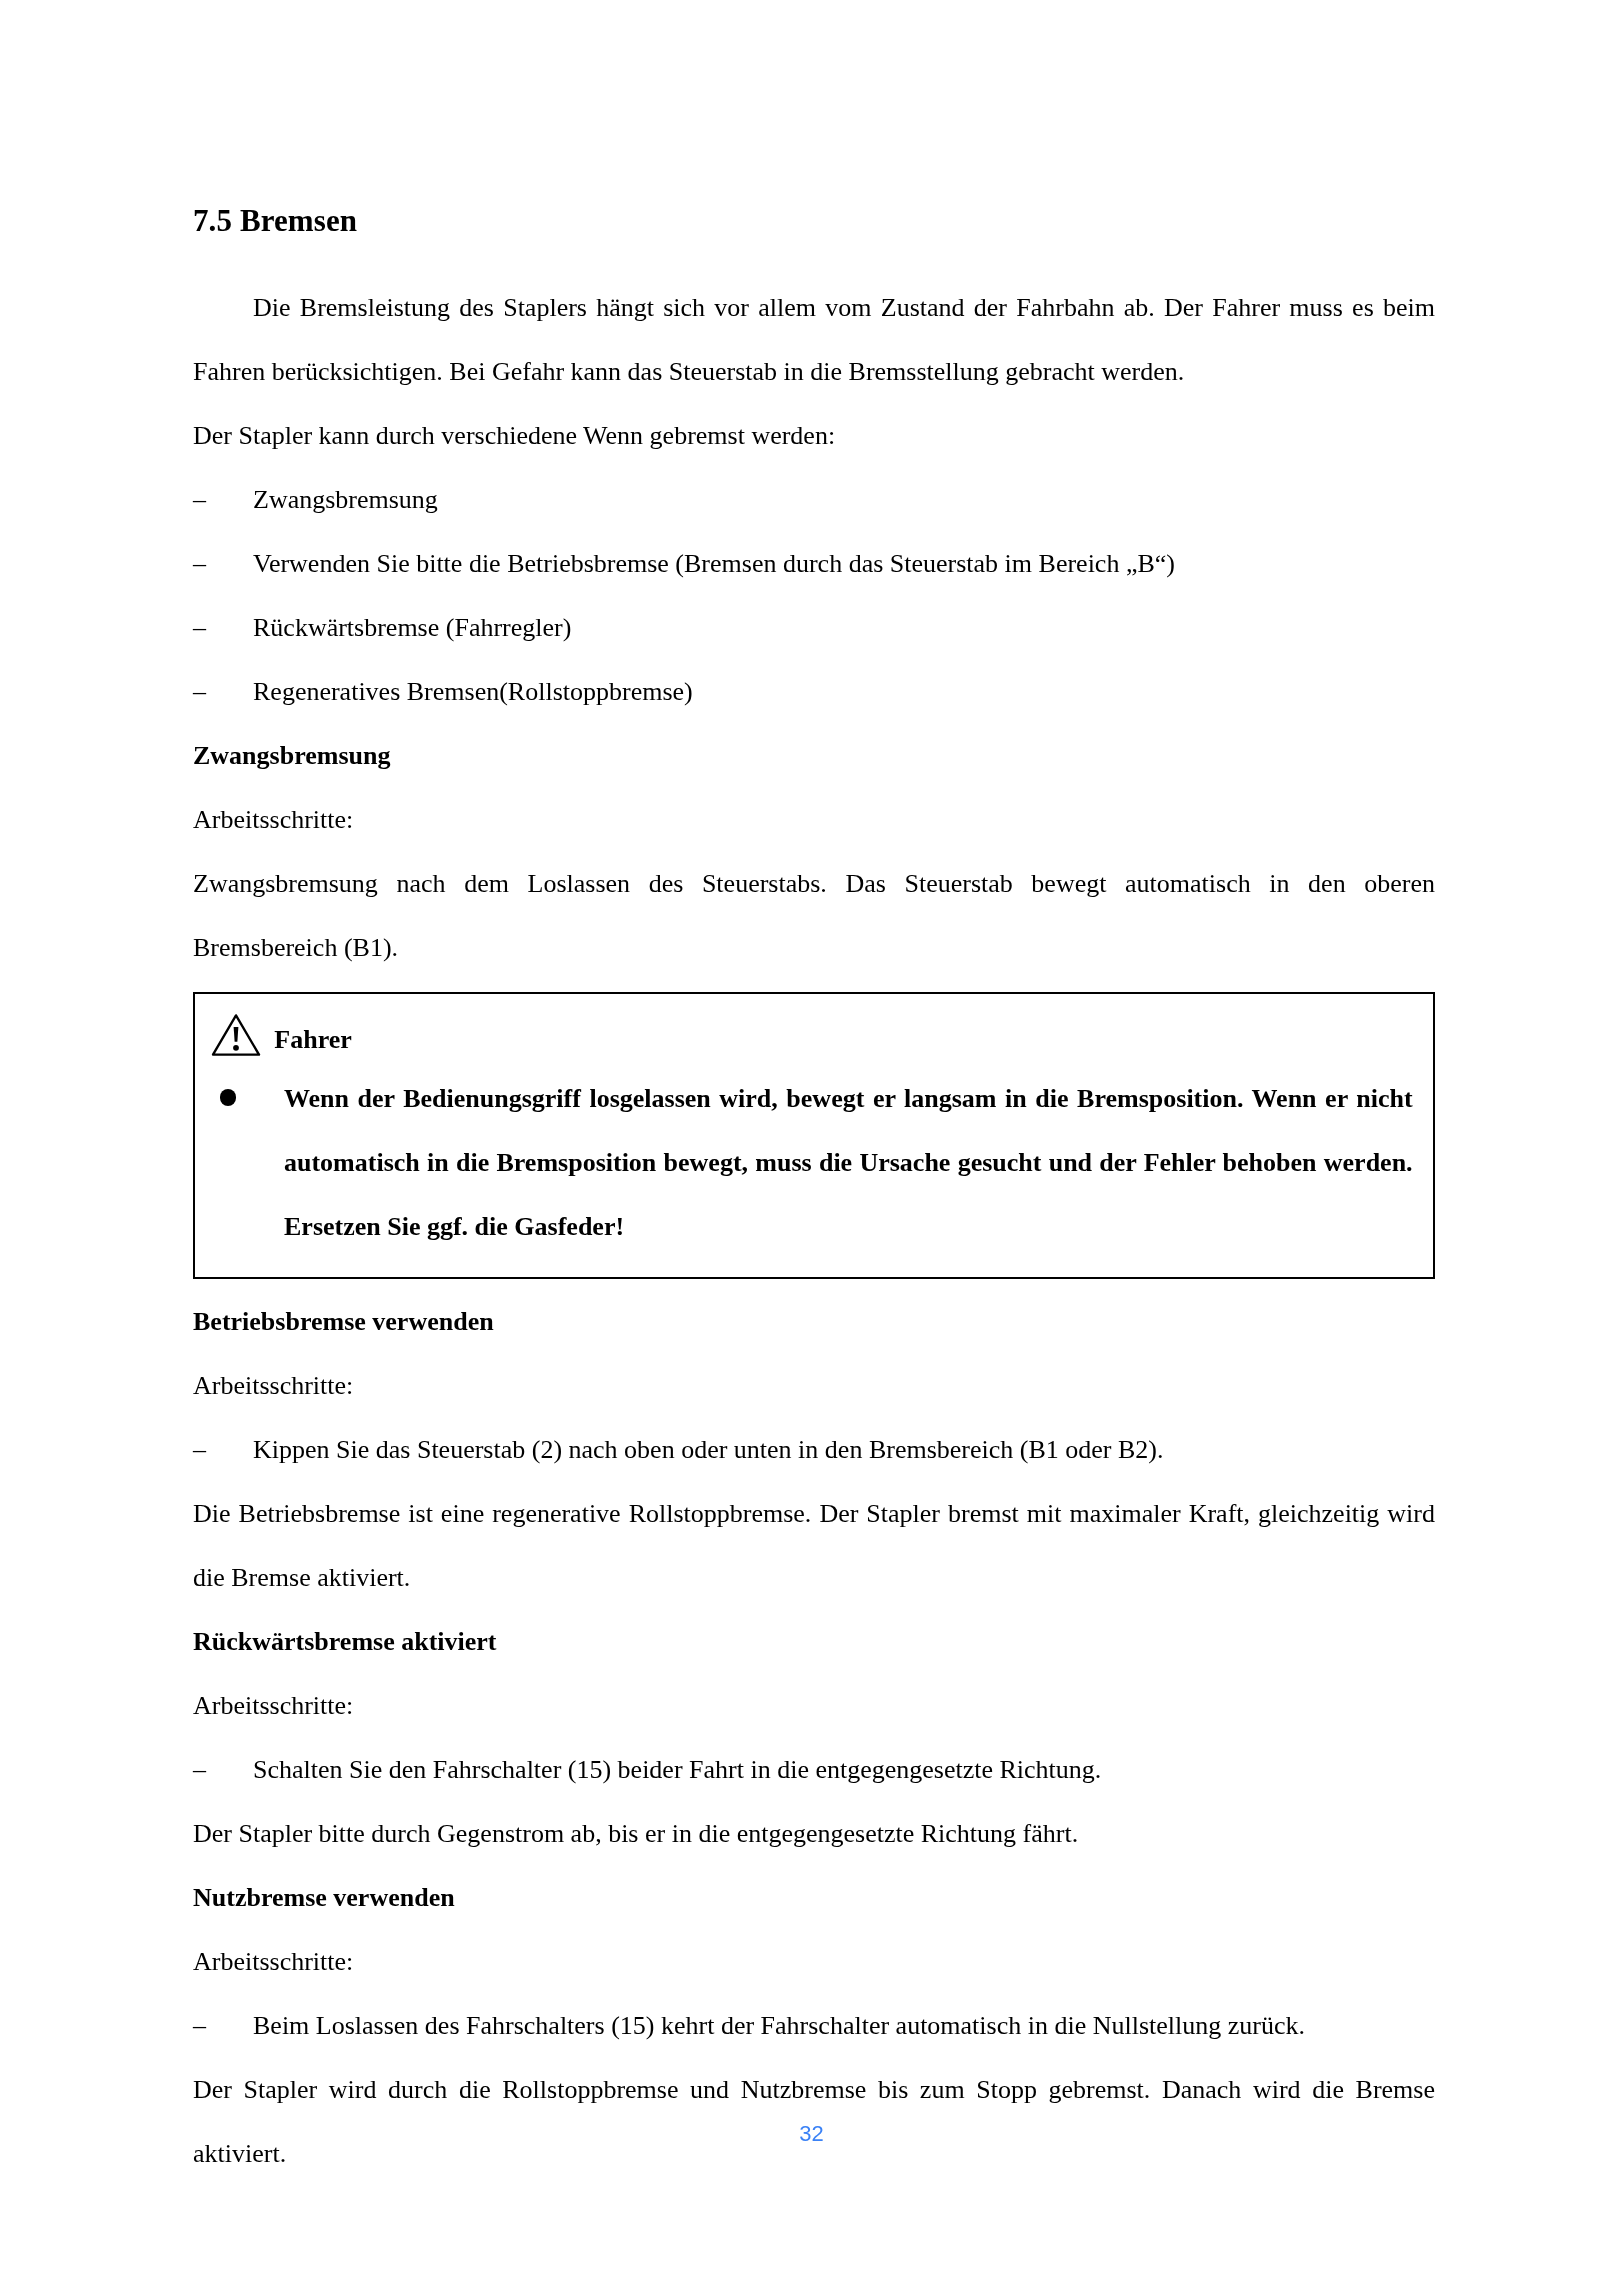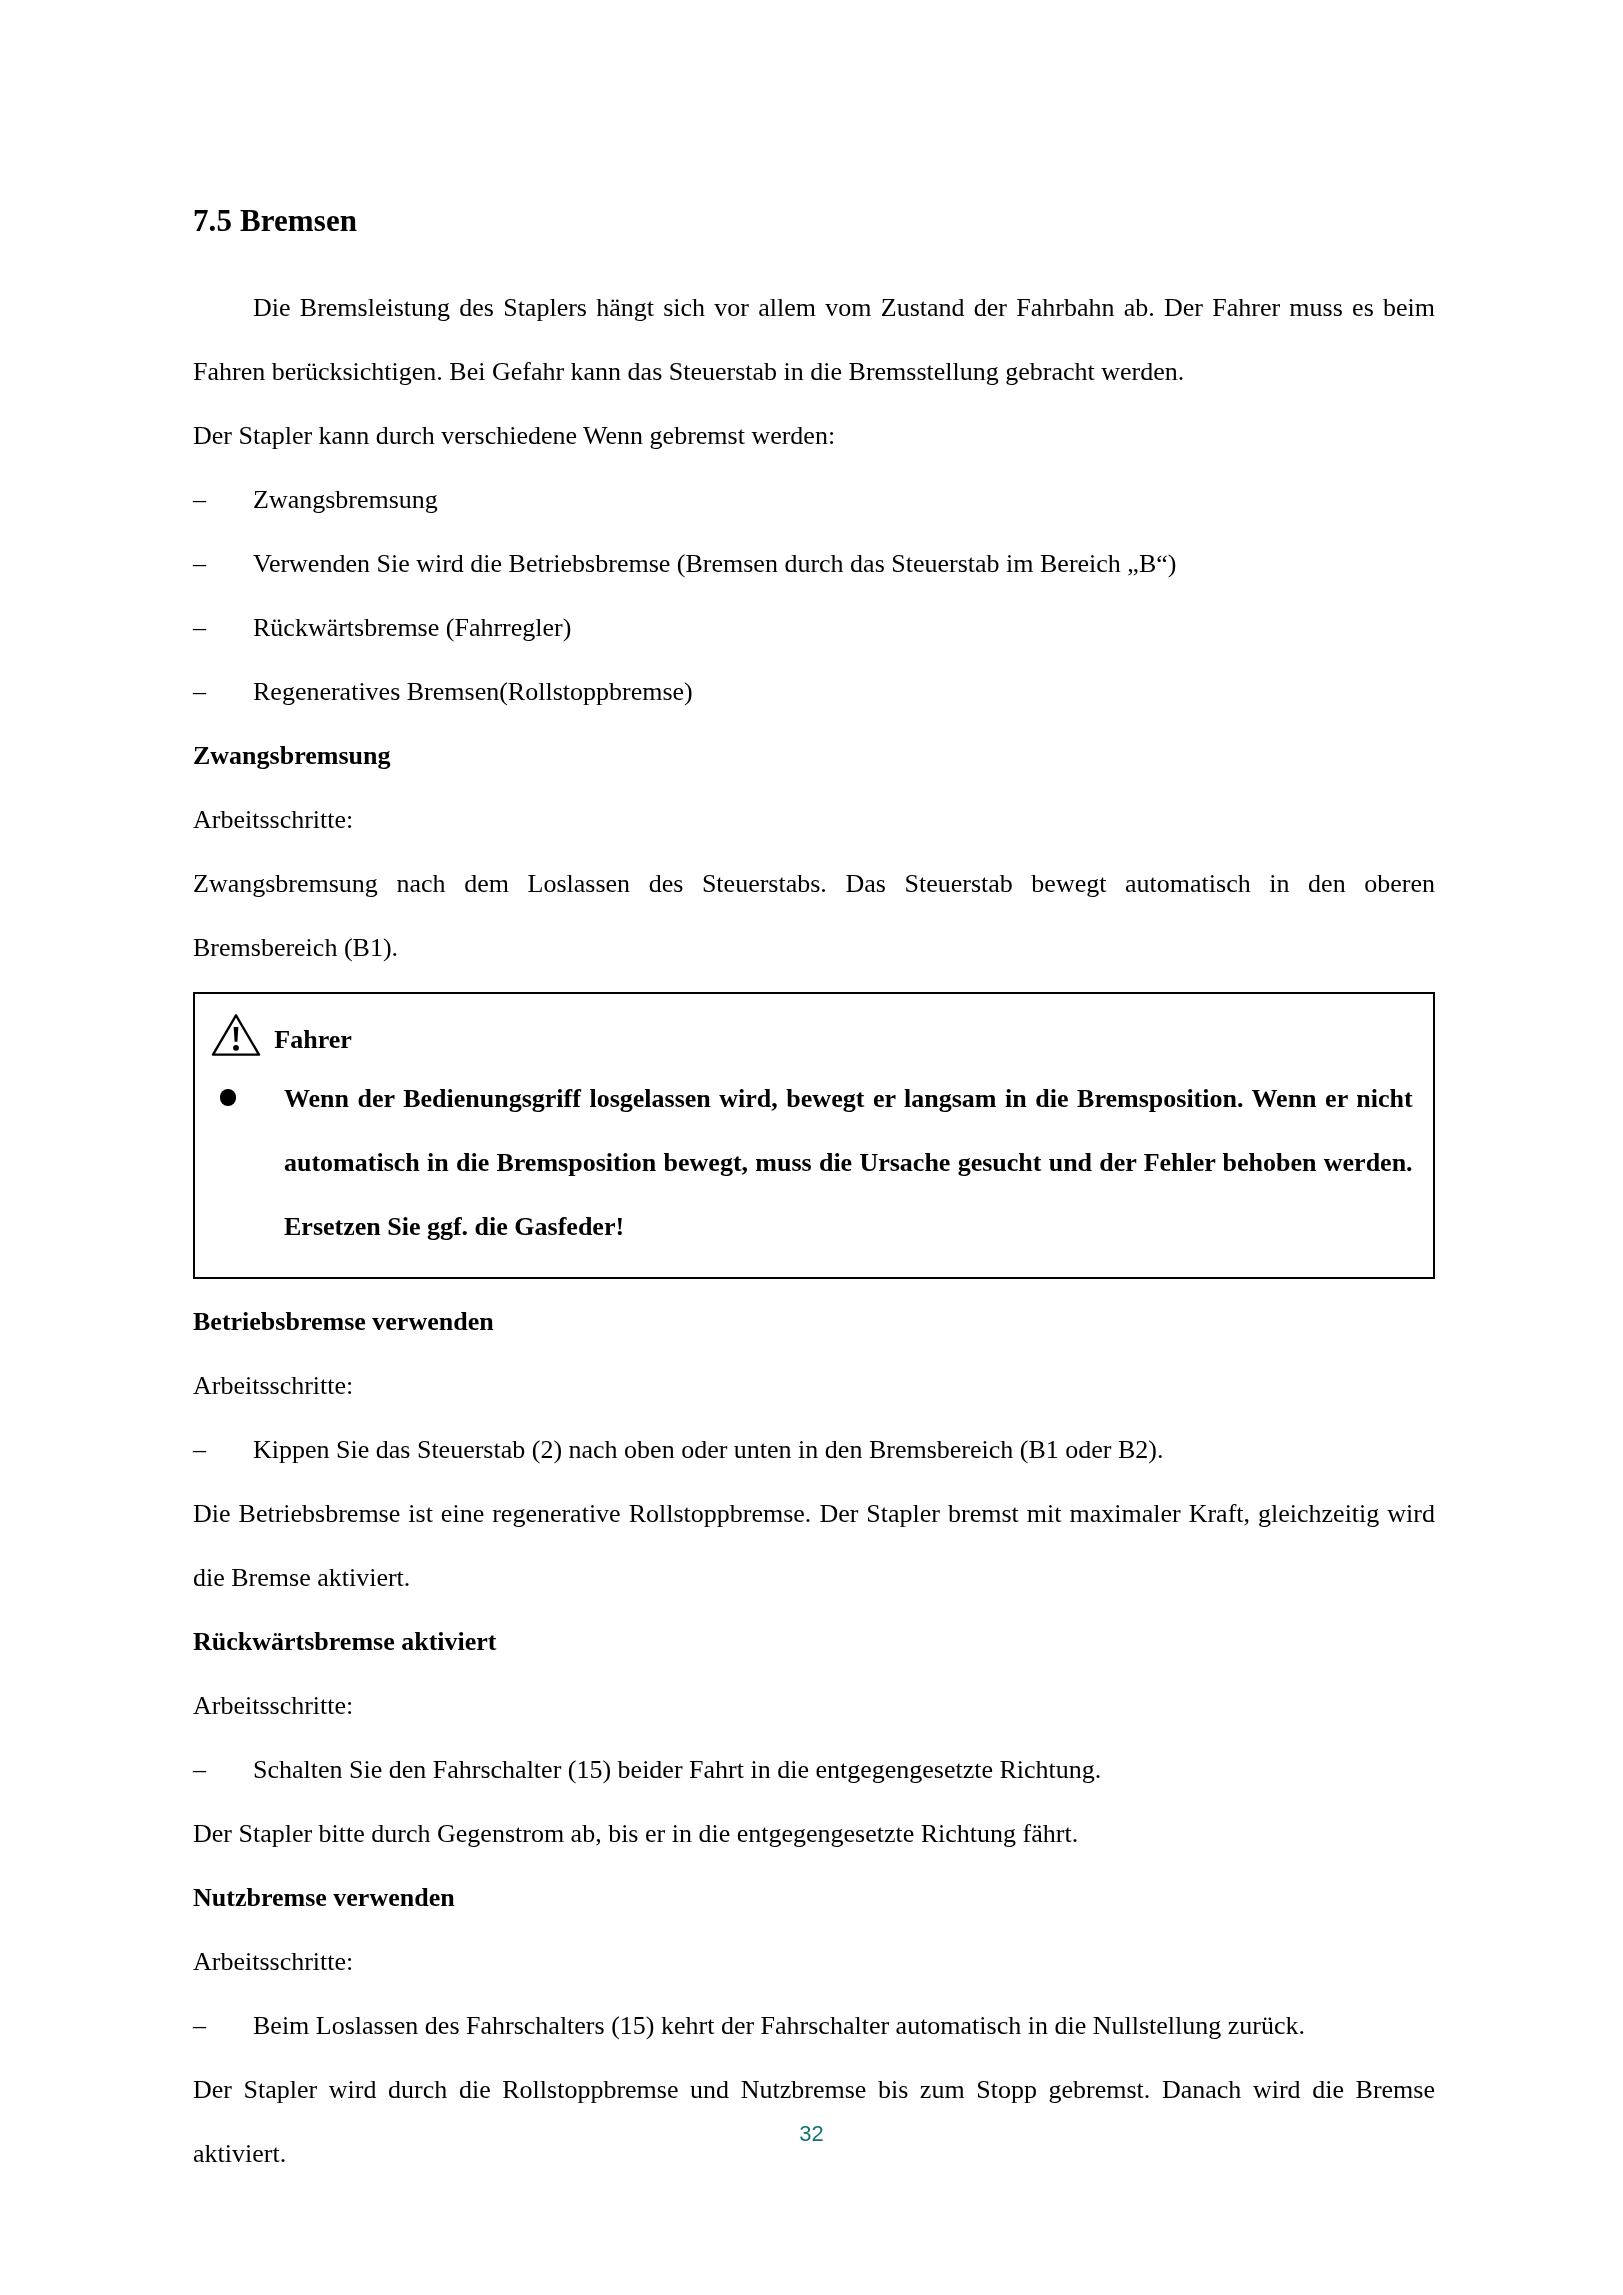--- a/index.html
+++ b/index.html
@@ -134,21 +134,21 @@
   }
 
   .page-number {
     position: absolute;
     left: 0;
     top: 2121px;
     width: 1623px;
     text-align: center;
     font-family: "Liberation Sans", "DejaVu Sans", sans-serif;
     font-size: 22px;
-    color: #0f766e;
+    color: #3b82f6;
   }
 </style>
 </head>
 <body>
 
 <div class="page">
   <div class="content">
 
     <h1 class="section-title">7.5 Bremsen</h1>
 
@@ -156,21 +156,21 @@
 
     <p class="body-text left">Der Stapler kann durch verschiedene Wenn gebremst werden:</p>
 
     <ul class="dash-list">
       <li>
         <span class="marker">–</span>
         <span>Zwangsbremsung</span>
       </li>
       <li>
         <span class="marker">–</span>
-        <span>Verwenden Sie wird die Betriebsbremse (Bremsen durch das Steuerstab im Bereich „B“)</span>
+        <span>Verwenden Sie bitte die Betriebsbremse (Bremsen durch das Steuerstab im Bereich „B“)</span>
       </li>
       <li>
         <span class="marker">–</span>
         <span>Rückwärtsbremse (Fahrregler)</span>
       </li>
       <li>
         <span class="marker">–</span>
         <span>Regeneratives Bremsen(Rollstoppbremse)</span>
       </li>
     </ul>

